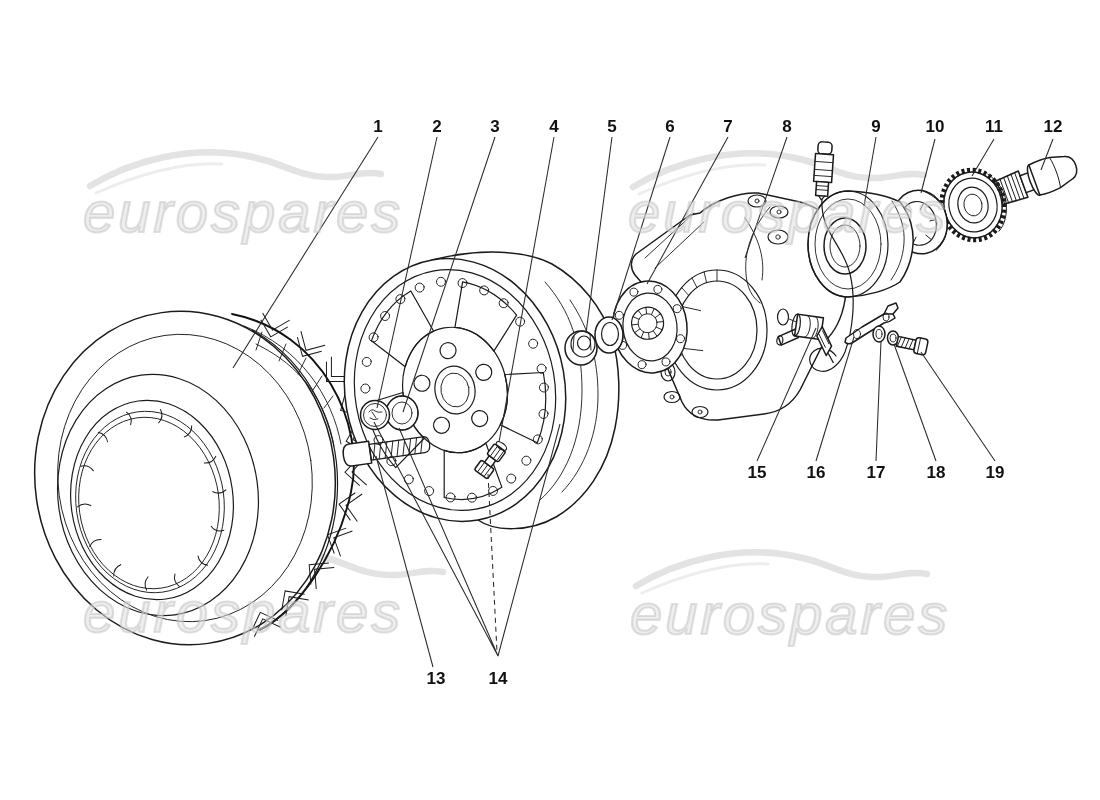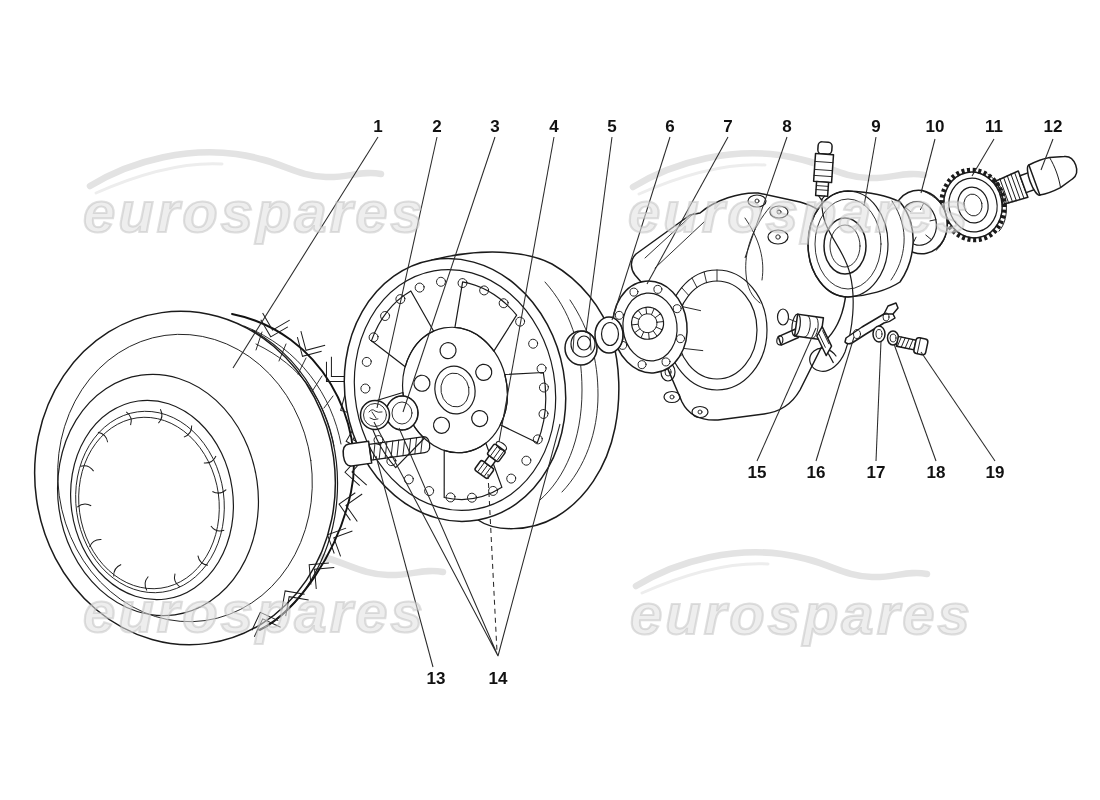--- a/index.html
+++ b/index.html
@@ -3,21 +3,21 @@
 <meta charset="utf-8">
 <style>
   html,body{margin:0;padding:0;background:#ffffff;}
   .stage{position:relative;width:1100px;height:800px;background:#ffffff;overflow:hidden;
          font-family:"Liberation Sans", sans-serif;}
   .layer{position:absolute;left:0;top:0;width:1100px;height:800px;}
   svg{display:block;}
   .wm-text{
     position:absolute;
     font-family:"Liberation Sans", sans-serif;
-    font-style:italic;font-weight:bold;
+    font-style:italic;font-weight:normal;
     font-size:58px;letter-spacing:3px;line-height:1;
     color:rgba(224,224,224,0.55);
     -webkit-text-stroke:2.2px rgba(186,186,186,0.45);
     white-space:nowrap;pointer-events:none;
   }
   .callout{font-family:"Liberation Sans", sans-serif;font-weight:bold;font-size:17px;fill:#111;}
   .ln{stroke:#2a2a2a;stroke-width:1.05;fill:none;}
   .ln-d{stroke:#2a2a2a;stroke-width:1.05;fill:none;stroke-dasharray:5 4;}
   .o{stroke:#1b1b1b;fill:none;stroke-width:1.2;stroke-linecap:round;stroke-linejoin:round;}
   .ow{stroke:#1b1b1b;fill:#ffffff;stroke-width:1.5;stroke-linecap:round;stroke-linejoin:round;}

